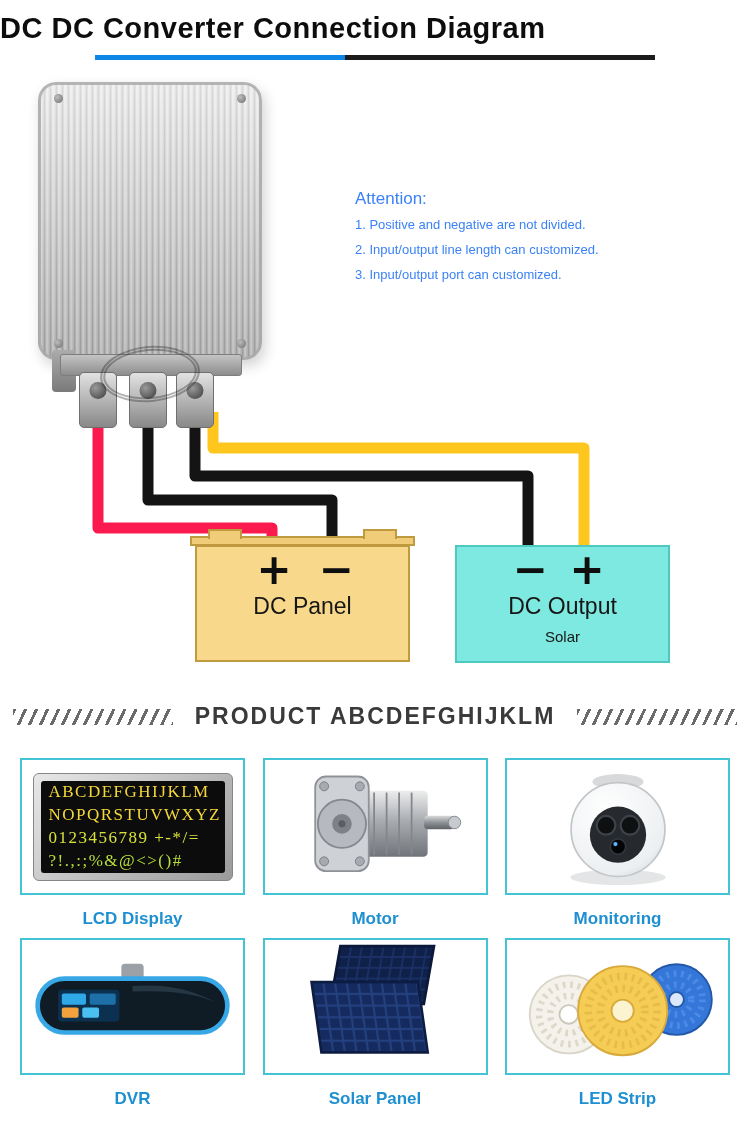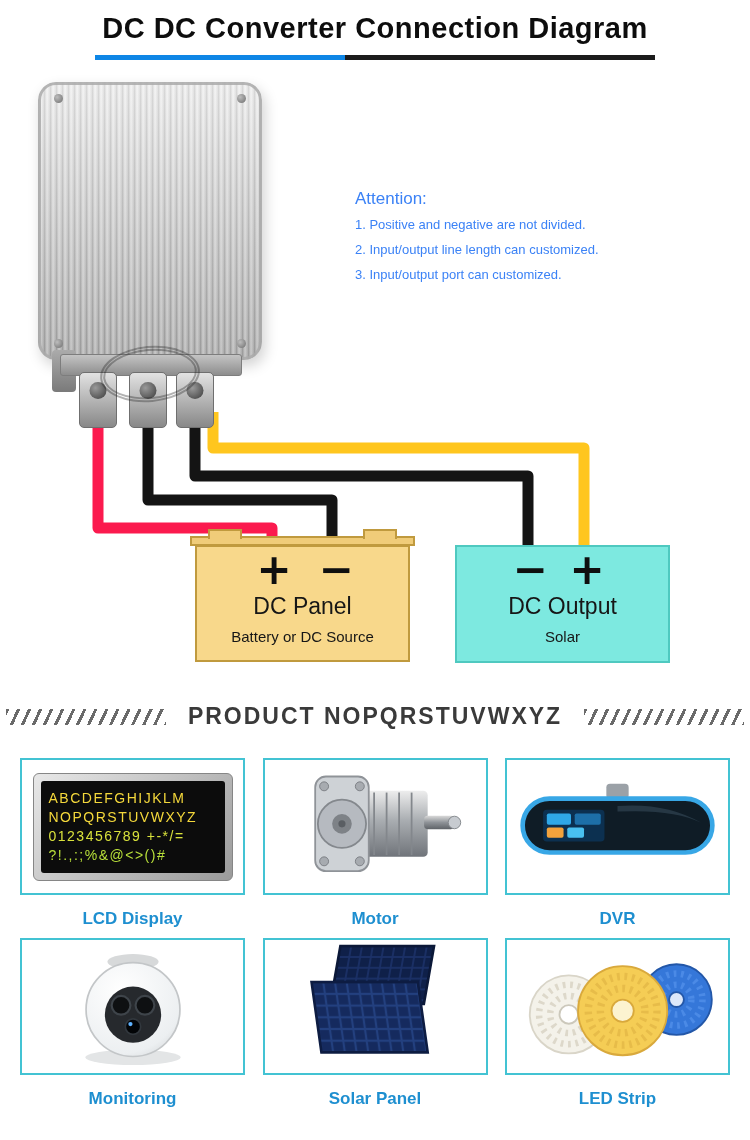--- a/index.html
+++ b/index.html
@@ -1,21 +1,21 @@
 <!DOCTYPE html>
 <html><head>
 <meta charset="utf-8">
 <style>
   * { margin:0; padding:0; box-sizing:border-box; }
   html,body { background:#ffffff; }
   body { font-family:"Liberation Sans", sans-serif; }
   .page { position:relative; width:750px; height:1140px; background:#fff; overflow:hidden; }
 
   
-  .title { position:absolute; top:12px; left:0; width:100%; text-align:center;
+  .title { position:absolute; top:12px; left:0; width:100%; 
            font-size:29px; font-weight:bold; color:#0d0d0d; letter-spacing:.5px; }
   .title-underline { position:absolute; top:55px; left:95px; width:560px; height:5px; display:flex; }
   .u-blue  { width:250px; height:5px; background:#0e86e6; }
   .u-black { width:310px; height:5px; background:#1c1c1c; }
 
   
   .device { position:absolute; left:38px; top:82px; width:224px; height:352px; z-index:3; }
   .device-body { position:absolute; left:0; top:0; width:224px; height:278px; border-radius:18px;
     background:
       linear-gradient(180deg, rgba(255,255,255,.55), rgba(110,110,110,.28)),
@@ -74,21 +74,21 @@
   .app-cell { width:225px; height:180px; }
   .app-card { width:225px; height:137px; border:2px solid #43c3d3; background:#fff;
               display:flex; align-items:center; justify-content:center; overflow:hidden; }
   .app-label { margin-top:14px; text-align:center; font-size:17px; font-weight:bold; color:#1e8fd0; }
 
   
   .lcd-frame { width:200px; height:108px; background:linear-gradient(135deg,#e8e8e8,#9a9a9a);
                border:1px solid #868686; border-radius:6px; padding:7px; }
   .lcd-screen { width:100%; height:100%; background:#0c0c0c; border-radius:3px;
                 display:flex; flex-direction:column; justify-content:center; gap:3px; padding-left:8px; }
-  .lcd-line { font-family:Liberation Sans, sans-serif; font-size:14px; letter-spacing:1.5px;
+  .lcd-line { font-family:Liberation Serif, serif; font-size:17px; letter-spacing:1.5px;
               color:#f4d83b; white-space:nowrap; }
   .lcd-line:nth-child(3){ color:#d9e23c; }
   .lcd-line:nth-child(4){ color:#b9e03a; }
 </style>
 </head>
 <body>
 
 <div class="page">
 
   <h1 class="title">DC DC Converter Connection Diagram</h1>
@@ -131,33 +131,32 @@
     <div class="attn-i">1. Positive and negative are not divided.</div>
     <div class="attn-i">2. Input/output line length can customized.</div>
     <div class="attn-i">3. Input/output port can customized.</div>
   </div>
 
   <div class="box input-box">
     <div class="lid"></div>
     <span class="sign sign-plus">+</span>
     <span class="sign sign-minus">−</span>
     <div class="box-title">DC Panel</div>
-    <div class="box-sub">Battery or DC Source</div>
   </div>
 
   <div class="box output-box">
     <span class="sign sign-minus">−</span>
     <span class="sign sign-plus">+</span>
     <div class="box-title">DC Output</div>
     <div class="box-sub">Solar</div>
   </div>
 
   <div class="apps-header">
     <span class="hatch"></span>
-    <h2 class="apps-heading">PRODUCT NOPQRSTUVWXYZ</h2>
+    <h2 class="apps-heading">PRODUCT ABCDEFGHIJKLM</h2>
     <span class="hatch"></span>
   </div>
 
   <div class="apps-grid">
 
     <div class="app-cell">
       <div class="app-card">
         <div class="lcd-frame">
           <div class="lcd-screen">
             <div class="lcd-line">ABCDEFGHIJKLM</div>
@@ -202,36 +201,20 @@
           <circle cx="68" cy="67" r="27" fill="#b6bac0" stroke="#84888d" stroke-width="2"></circle>
           <circle cx="68" cy="67" r="11" fill="#7e8287"></circle>
           <circle cx="68" cy="67" r="4" fill="#5a5e63"></circle>
         </svg>
       </div>
       <div class="app-label">Motor</div>
     </div>
 
     <div class="app-cell">
       <div class="app-card">
-        <svg viewBox="0 0 220 100" width="205" height="93">
-          <rect x="98" y="4" width="24" height="16" rx="4" fill="#9ba1a7"></rect>
-          <rect x="8" y="20" width="204" height="58" rx="29" fill="#0f1c26" stroke="#38a7e6" stroke-width="5"></rect>
-          <rect x="30" y="32" width="66" height="34" rx="4" fill="#0c3050"></rect>
-          <rect x="34" y="36" width="26" height="12" rx="2" fill="#2fa8e8"></rect>
-          <rect x="64" y="36" width="28" height="12" rx="2" fill="#1d6fa8"></rect>
-          <rect x="34" y="51" width="18" height="11" rx="2" fill="#f2a23c"></rect>
-          <rect x="56" y="51" width="18" height="11" rx="2" fill="#49c0f0"></rect>
-          <path d="M110 28 Q162 24 200 46 Q170 31 110 34 Z" fill="#2c3e4c" opacity=".8"></path>
-        </svg>
-      </div>
-      <div class="app-label">DVR</div>
-    </div>
-
-    <div class="app-cell">
-      <div class="app-card">
         <svg viewBox="0 0 200 150" width="178" height="128">
           <defs>
             <radialGradient id="dome" cx=".38" cy=".3" r=".95">
               <stop offset="0" stop-color="#ffffff"></stop>
                 <stop offset=".7" stop-color="#eceff1"></stop>
                 <stop offset="1" stop-color="#c6c9cb"></stop>
             </radialGradient>
           </defs>
           <ellipse cx="100" cy="134" rx="56" ry="9" fill="#e3e5e6"></ellipse>
           <ellipse cx="100" cy="22" rx="30" ry="9" fill="#d7d9da"></ellipse>
@@ -241,20 +224,36 @@
           <circle cx="114" cy="73" r="11" fill="#0e1012" stroke="#3e444a" stroke-width="2.5"></circle>
           <circle cx="100" cy="98" r="9" fill="#020406" stroke="#31373d" stroke-width="2"></circle>
           <circle cx="97" cy="95" r="2.5" fill="#5fb2ff"></circle>
         </svg>
       </div>
       <div class="app-label">Monitoring</div>
     </div>
 
     <div class="app-cell">
       <div class="app-card">
+        <svg viewBox="0 0 220 100" width="205" height="93">
+          <rect x="98" y="4" width="24" height="16" rx="4" fill="#9ba1a7"></rect>
+          <rect x="8" y="20" width="204" height="58" rx="29" fill="#0f1c26" stroke="#38a7e6" stroke-width="5"></rect>
+          <rect x="30" y="32" width="66" height="34" rx="4" fill="#0c3050"></rect>
+          <rect x="34" y="36" width="26" height="12" rx="2" fill="#2fa8e8"></rect>
+          <rect x="64" y="36" width="28" height="12" rx="2" fill="#1d6fa8"></rect>
+          <rect x="34" y="51" width="18" height="11" rx="2" fill="#f2a23c"></rect>
+          <rect x="56" y="51" width="18" height="11" rx="2" fill="#49c0f0"></rect>
+          <path d="M110 28 Q162 24 200 46 Q170 31 110 34 Z" fill="#2c3e4c" opacity=".8"></path>
+        </svg>
+      </div>
+      <div class="app-label">DVR</div>
+    </div>
+
+    <div class="app-cell">
+      <div class="app-card">
         <svg viewBox="0 0 210 150" width="195" height="135">
           <defs>
             <pattern id="cellsA" width="13" height="13" patternUnits="userSpaceOnUse">
               <rect width="13" height="13" fill="#23407f"></rect>
               <rect x="1.2" y="1.2" width="10.6" height="10.6" fill="#152a5e"></rect>
             </pattern>
             <pattern id="cellsB" width="12" height="12" patternUnits="userSpaceOnUse">
               <rect width="12" height="12" fill="#1b3066"></rect>
               <rect x="1" y="1" width="10" height="10" fill="#0f2049"></rect>
             </pattern>

